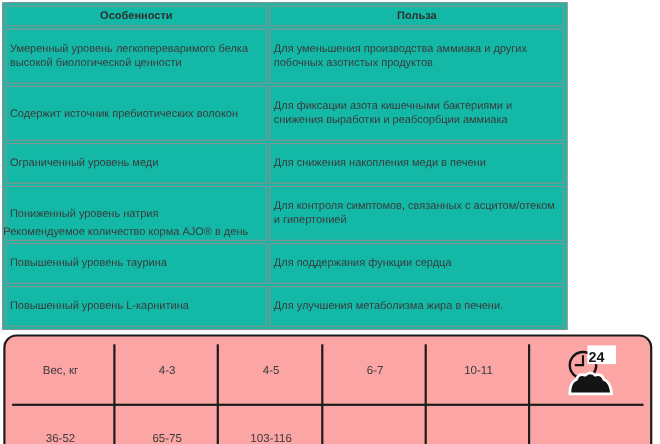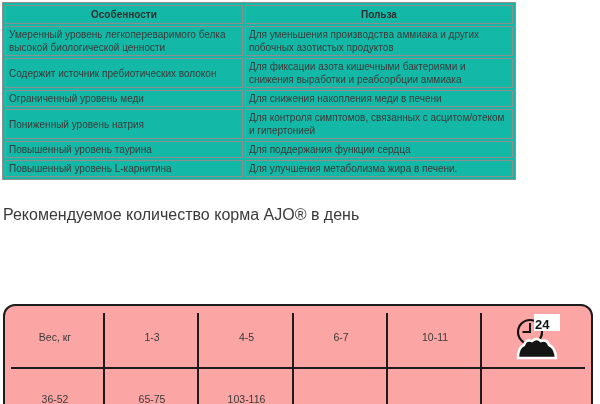--- a/index.html
+++ b/index.html
@@ -26,40 +26,40 @@
     border-spacing: 2px;
     border: 1px solid #8f8f8f;
     background: #14b8a6;
     table-layout: fixed;
   }
   table.features col.c1 { width: 236px; }
   table.features col.c2 { width: 266px; }
   table.features th,
   table.features td {
     border: 1px solid #8f8f8f;
-    padding: 1px 3px;
+    padding: 11px 3px;
     font-size: 10px;
     line-height: 13px;
     color: #3a3a3a;
     vertical-align: middle;
     overflow: hidden;
   }
   table.features th {
     font-weight: bold;
     text-align: center;
     color: #2e2e2e;
     padding: 2px 3px;
   }
 
   
   .section-title {
     position: absolute;
     left: 3px;
     top: 206px;
-    font-size: 16px;
+    font-size: 10px;
     color: #3a3a3a;
   }
 
   
   .feeding {
     position: absolute;
     left: 3px;
     top: 276px;
     width: 590px;
     height: 128px;
@@ -152,21 +152,21 @@
 
 <div class="feeding">
   <div class="hline"></div>
   <div class="vline v1"></div>
   <div class="vline v2"></div>
   <div class="vline v3"></div>
   <div class="vline v4"></div>
   <div class="vline v5"></div>
   <div class="fgrid">
     <div class="fcell">Вес, кг</div>
-    <div class="fcell">1-3</div>
+    <div class="fcell">4-3</div>
     <div class="fcell">4-5</div>
     <div class="fcell">6-7</div>
     <div class="fcell">10-11</div>
     <div class="fcell icon-cell">
       <svg width="46" height="48" viewBox="0 0 46 48">
         <circle cx="16" cy="19" r="12" fill="none" stroke="#141414" stroke-width="2.2"></circle>
         <rect x="20" y="1" width="26" height="17" fill="#ffffff"></rect>
         <path d="M8.5,19 H16 V10" fill="none" stroke="#141414" stroke-width="2"></path>
         <text x="21" y="16" font-size="13" font-weight="bold" fill="#141414" font-family="Liberation Sans, sans-serif">24</text>
         <path d="M4,45 L42,45 Q41,34 35,32 Q33,26 27,28 Q23,24 18,28 Q12,26 10,32 Q4,34 4,45 Z" fill="#141414" stroke="#ffffff" stroke-width="2.5"></path>

